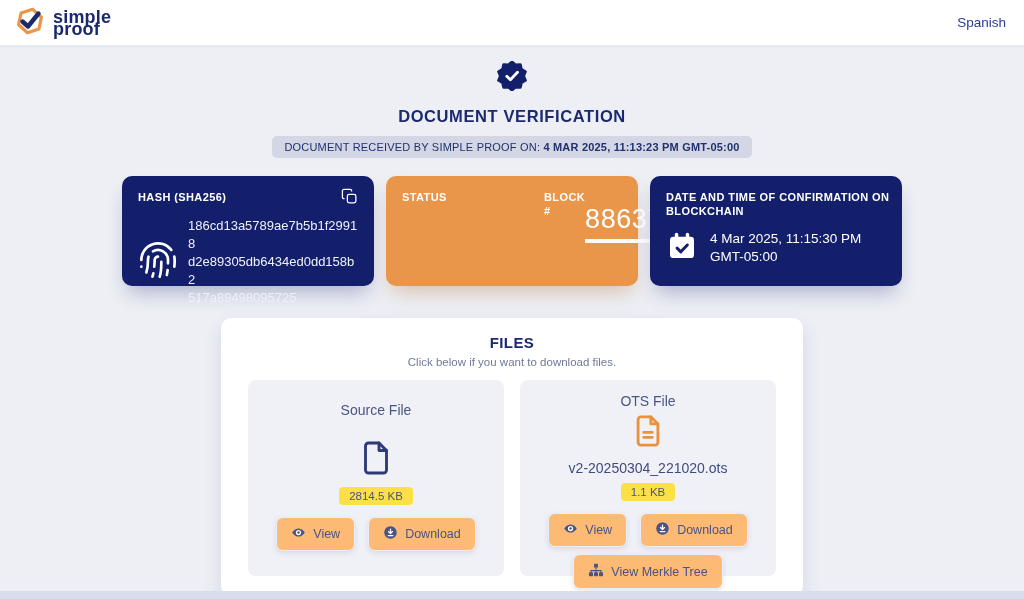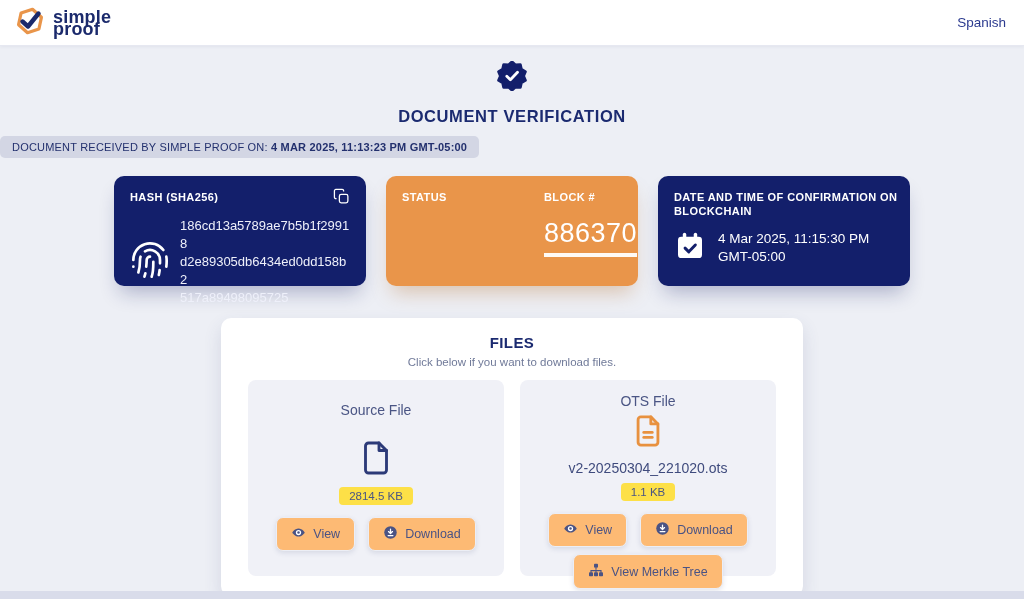--- a/index.html
+++ b/index.html
@@ -18,47 +18,47 @@
     border-bottom:1px solid #e6e8f1;
     box-shadow:0 1px 3px rgba(40,50,100,.06);
   }
   .logo { display:flex; align-items:center; gap:7px; cursor:pointer; }
   .logo-text { font-size:18px; font-weight:bold; color:#1b2a6c; line-height:12px; letter-spacing:.2px; }
   .lang-link { font-size:13.5px; color:#2b3a8f; cursor:pointer; }
 
   
   .badge-wrap { display:flex; justify-content:center; margin-top:15px; }
   .page-title { text-align:center; margin-top:12px; font-size:16.5px; font-weight:bold; letter-spacing:.6px; color:#1b2a70; }
-  .banner-wrap { display:flex; justify-content:flex-start; margin-top:10px;border-radius:7px; }
+  .banner-wrap { display:flex; justify-content:center; margin-top:10px;border-radius:7px; }
   .banner {
     background:#d3d6e4; border-radius:5px; padding:5px 12px;
     font-size:11px; color:#23306e; letter-spacing:.2px;
   }
   .banner b { font-weight:bold; }
 
   
   .cards-row {
-    display:flex; justify-content:center; gap:20px; margin-top:18px;
+    display:flex; justify-content:center; gap:12px; margin-top:18px;
   }
   .card {
     width:252px; height:110px; border-radius:10px; padding:14px 16px;
     background:#131f6b; color:#fff;
     box-shadow:0 12px 20px -6px rgba(20,30,100,.30);
   }
   .card.orange { background:#e9954a; box-shadow:0 12px 20px -6px rgba(180,110,40,.35); }
   .card-title { font-size:11px; font-weight:bold; letter-spacing:.4px; line-height:14px; }
   .hash-head { display:flex; justify-content:space-between; align-items:flex-start; }
   .copy-btn { cursor:pointer; margin-top:-2px; }
   .hash-body { display:flex; align-items:center; gap:10px; margin-top:8px; }
   .hash-value { font-size:13px; line-height:18px; color:#eef0fa; word-break:break-all; }
   .status-inner { display:flex; height:100%; }
   .status-left { flex:1; display:flex; flex-direction:column; }
   .status-row { display:flex; align-items:center; gap:8px; margin-top:8px; }
   .status-text { font-size:13.5px; line-height:17px; color:#fff; width:92px; }
-  .status-right { width:78px; display:flex; flex-direction:column; align-items:flex-start; }
+  .status-right { width:78px; display:flex; flex-direction:row; align-items:flex-start; }
   .block-num {
     margin-top:14px; font-size:27px; font-weight:500; color:#fff; letter-spacing:.5px;
     border-bottom:4px solid rgba(255,255,255,.95); padding-bottom:4px; cursor:pointer;
     text-decoration:none;
   }
   .conf-title { width:225px; }
   .conf-row { display:flex; align-items:center; gap:12px; margin-top:12px; }
   .conf-text { font-size:13.5px; line-height:18px; color:#fff; width:170px; }
 
   

